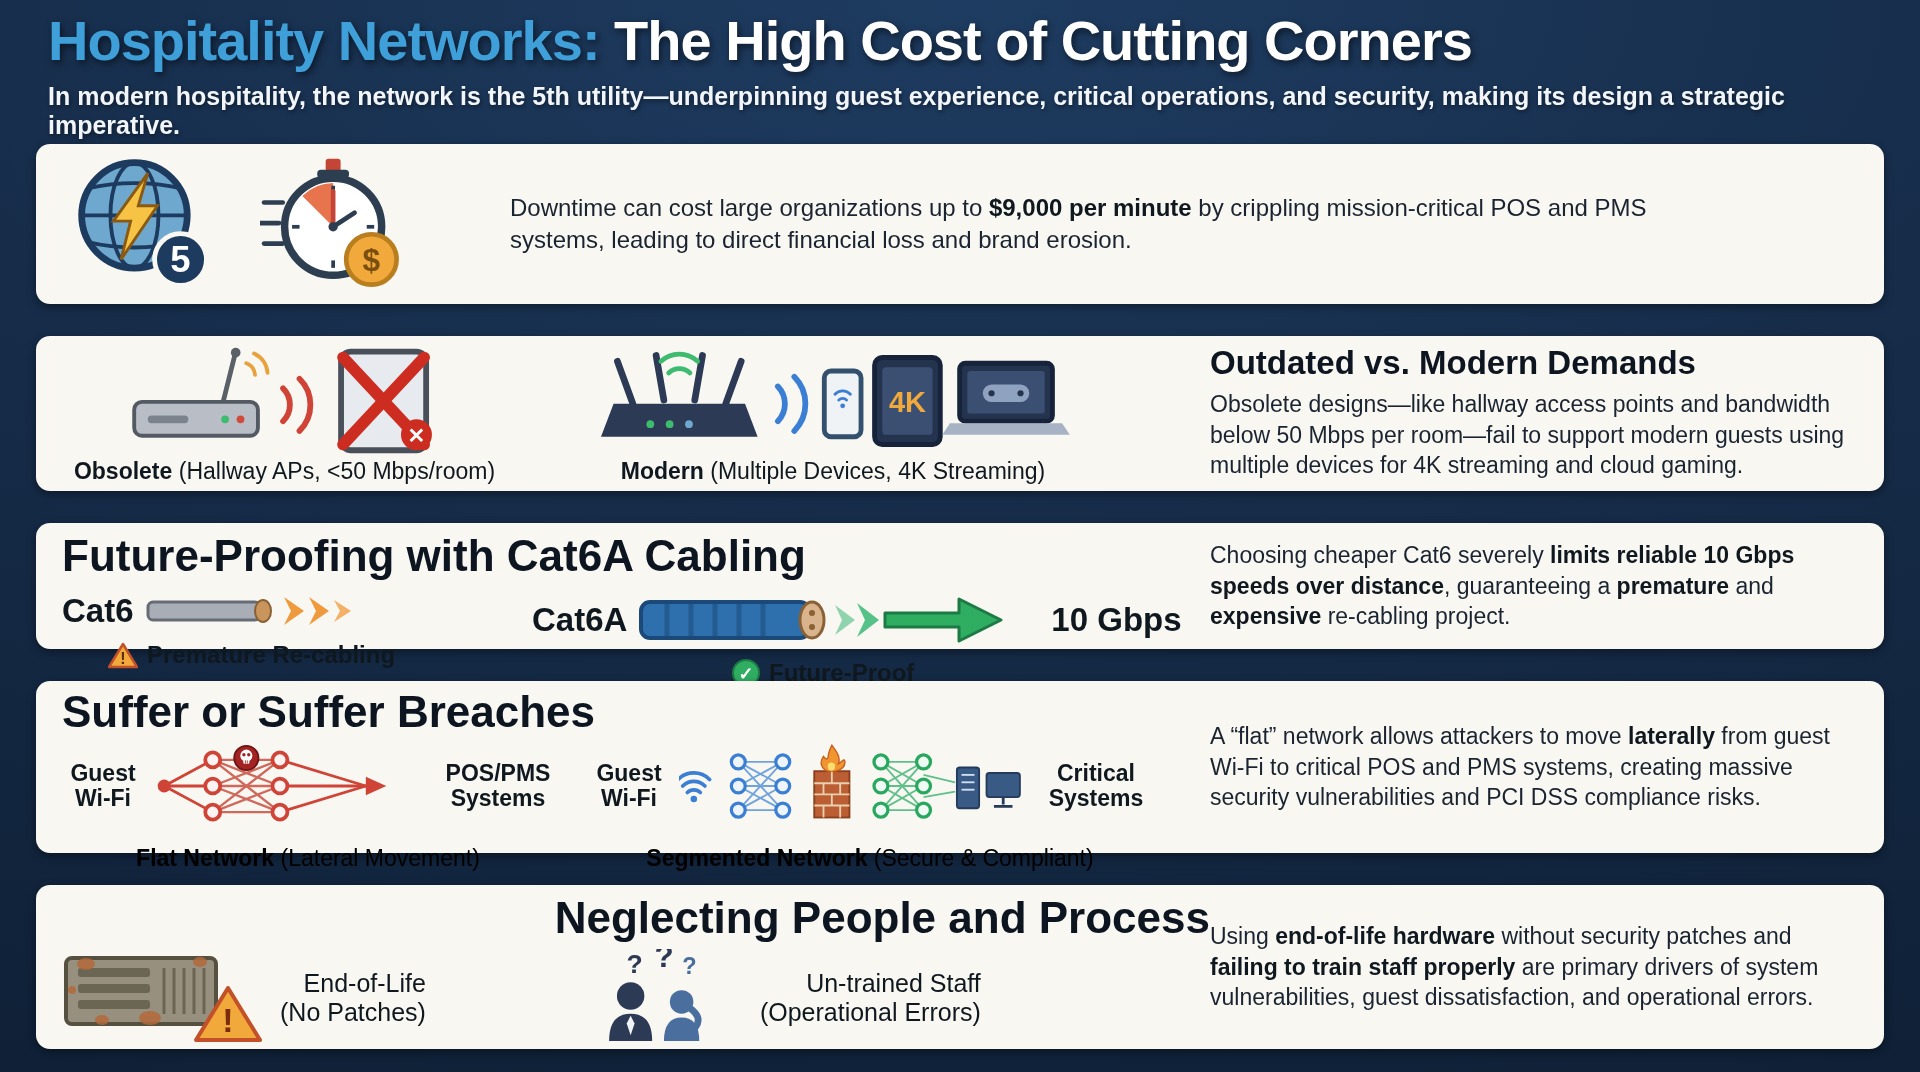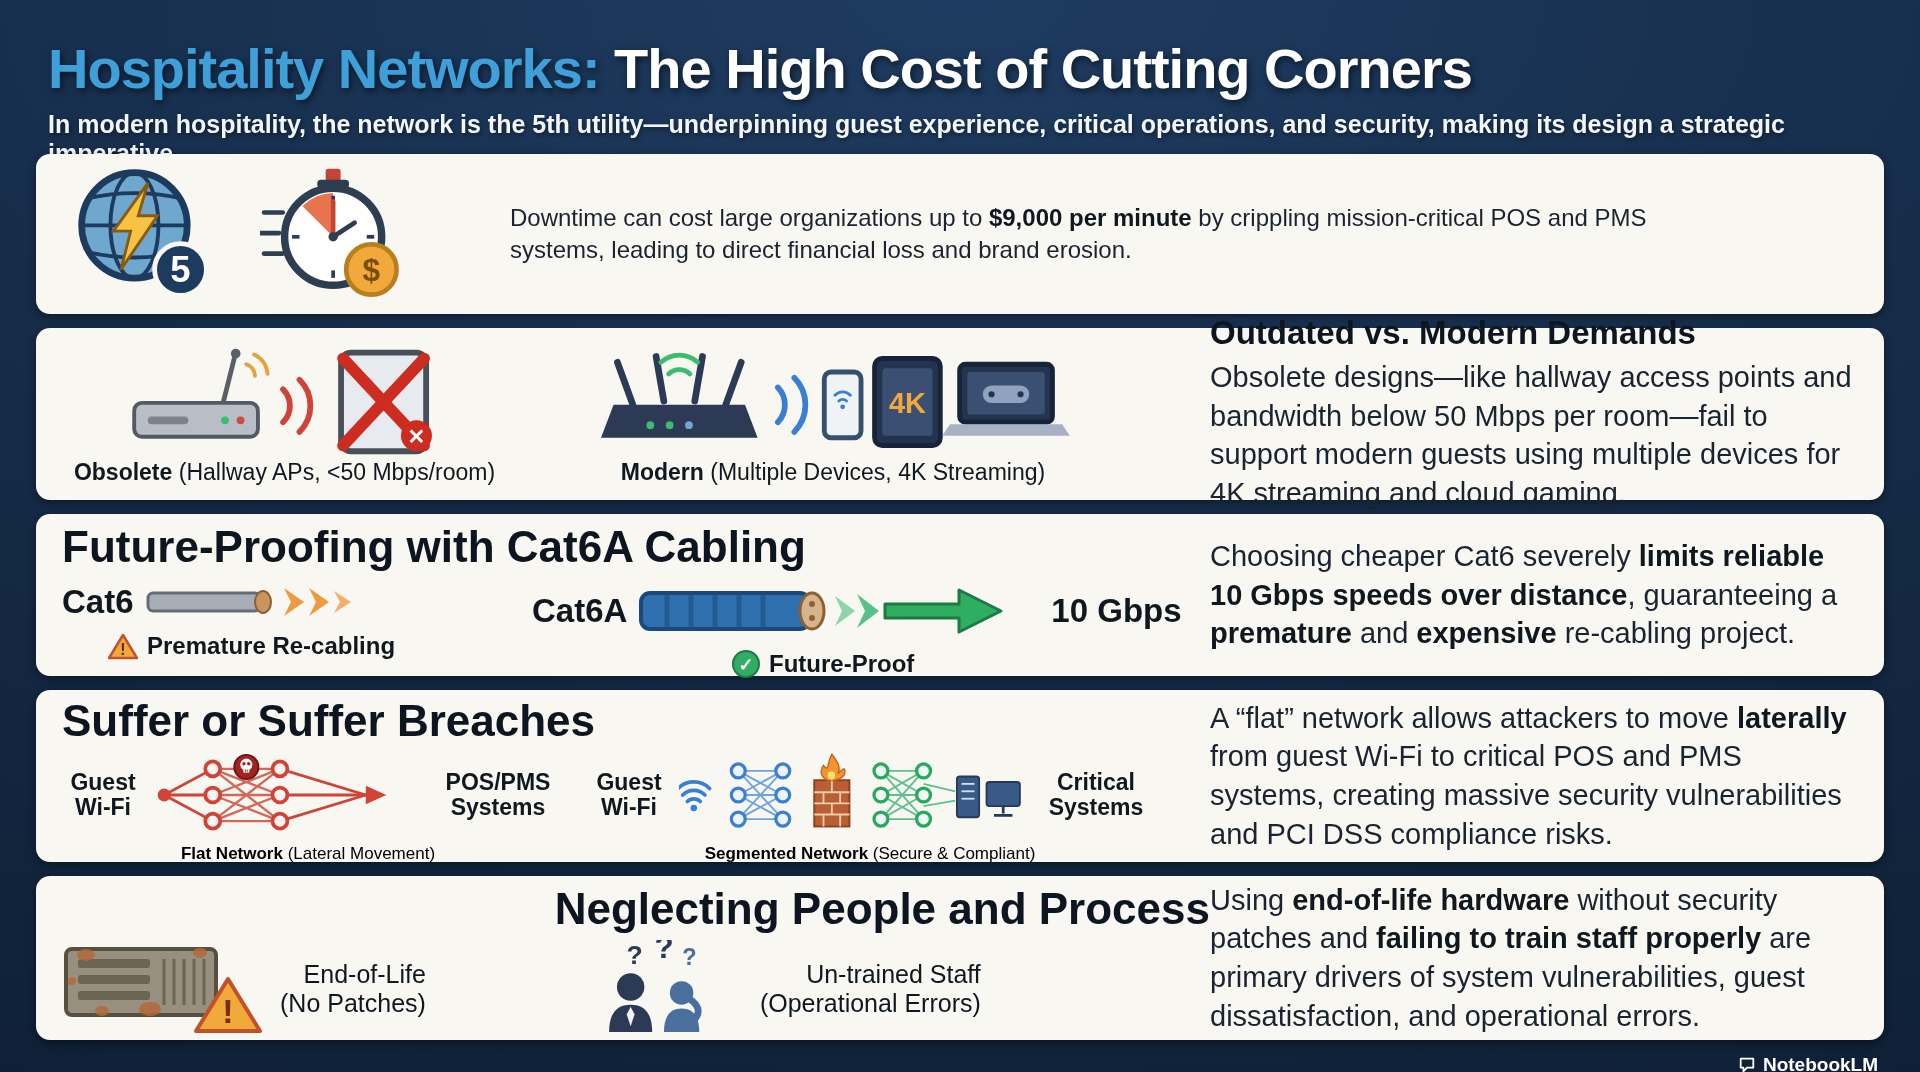--- a/index.html
+++ b/index.html
@@ -1,50 +1,50 @@
 <!DOCTYPE html>
 <html><head>
 <meta charset="utf-8">
 <style>
   * { margin:0; padding:0; box-sizing:border-box; }
   html,body { width:1920px; height:1072px; overflow:hidden; }
   body { font-family:"Liberation Sans", sans-serif; background:#0f2036; }
   .page {
     position:relative; width:1920px; height:1072px;
     background: radial-gradient(130% 110% at 50% 0%, #1e3c61 0%, #162c49 45%, #0f2036 100%);
-    display:flex; flex-direction:column; padding:28px 36px 0; gap:14px;
+    display:flex; flex-direction:column; padding:0 36px 0; gap:32px;
   }
   
   .header { height:112px; padding:8px 12px 0; }
   .title { font-size:56px; font-weight:bold; color:#ffffff; letter-spacing:-1px;
            text-shadow:2px 3px 7px rgba(0,0,0,.55); white-space:nowrap; }
   .title .accent { color:#3f9fd8; }
   .subtitle { margin-top:9px; font-size:25px; font-weight:bold; color:#f2f6fa;
               text-shadow:1px 2px 4px rgba(0,0,0,.45); }
   
   .card { background:#f8f7f2; border-radius:14px; box-shadow:0 3px 8px rgba(0,0,0,.4); }
   .h2 { color:#0d1520; font-weight:bold; line-height:1.05; }
-  .body-text { color:#1a2330; font-size:29px; line-height:1.33; }
+  .body-text { color:#1a2330; font-size:23px; line-height:1.33; }
   .body-text b { color:#10181f; }
   .cap { color:#10181f; font-size:23px; }
   .cap b { font-weight:bold; }
   
   .card1 { height:160px; display:flex; align-items:center; padding:8px 28px; gap:38px; }
   .card1-icons { display:flex; align-items:center; gap:34px; width:408px; }
   .card1 .h2 { font-size:41px; margin-bottom:10px; }
   .card1 .h2 sup { font-size:55%; vertical-align:super; }
   .card1 .body-text { font-size:24px; max-width:1180px; }
   
   .card2 { height:172px; display:flex; align-items:center; padding:6px 26px; }
   .col-obsolete { width:445px; text-align:center; }
   .col-modern { width:600px; text-align:center; margin-left:26px; }
   .col-demands { margin-left:auto; width:648px; padding-right:6px; }
   .col-demands .h2 { font-size:33px; margin-bottom:8px; }
   
-  .card3 { height:162px; display:flex; padding:6px 26px; }
+  .card3 { height:126px; display:flex; padding:6px 26px; }
   .card3-left { flex:1; }
   .card3-left .h2 { font-size:44px; margin:4px 0 10px; }
   .cables { display:flex; align-items:flex-start; }
   .cable-row { display:flex; align-items:center; gap:12px; }
   .cable-label { font-size:33px; font-weight:bold; color:#10181f; }
   .cap-row { display:flex; align-items:center; gap:9px; margin-top:8px;
              font-size:24px; font-weight:bold; color:#10181f; }
   .cat6-group { width:470px; }
   .cat6-group .cap-row { margin-left:46px; }
   .cat6a-group .cap-row { margin-left:200px; }
@@ -52,21 +52,21 @@
   
   .card4 { height:172px; display:flex; padding:6px 26px; }
   .card4-left { flex:1; }
   .card4-left .h2 { font-size:44px; margin:2px 0 6px; }
   .diagrams { display:flex; gap:34px; align-items:flex-start; }
   .diagram { text-align:center; }
   .dbody { display:flex; align-items:center; gap:9px; }
   .dlabel { font-size:23px; font-weight:bold; color:#10181f; line-height:1.08; text-align:center; }
   .dlabel.narrow { width:82px; }
   .dlabel.mid { width:112px; }
-  .dcap { font-size:17px; margin-top:4px; }
+  .dcap { font-size:23px; margin-top:14px; }
   .card4-right { width:648px; align-self:center; padding-right:4px; }
   
   .card5 { height:164px; display:flex; padding:8px 26px; }
   .card5-left { flex:1;text-align:right; }
   .card5-left .h2 { font-size:44px; margin:2px 0 8px; }
   .prow { display:flex; align-items:center; gap:18px; }
   .pcap { font-size:25px; color:#10181f; line-height:1.18; }
   .pcap b { font-weight:normal; }
   .spacer { width:120px; }
   .card5-right { width:648px; align-self:center; padding-right:4px; }

